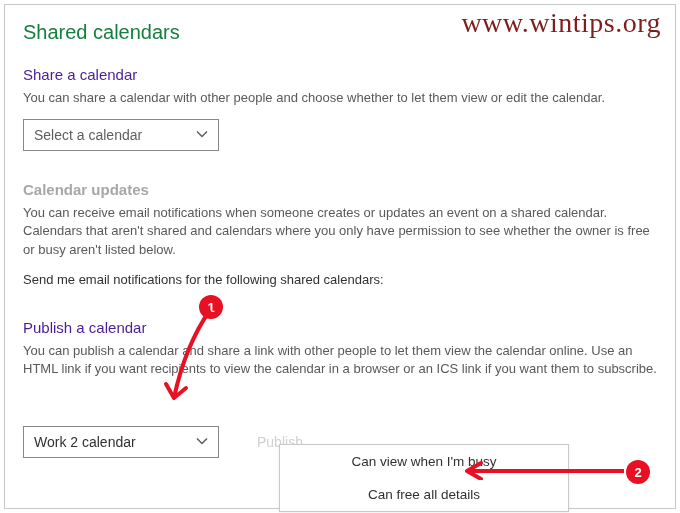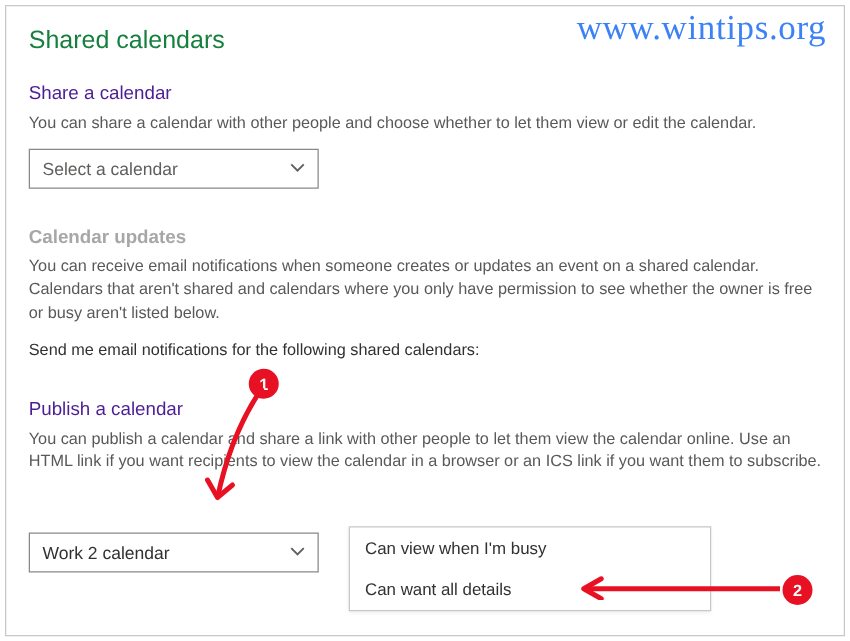--- a/index.html
+++ b/index.html
@@ -9,36 +9,36 @@
       background: #fff; position: relative; overflow: hidden;
     }
     .frame {
       position: absolute; inset: 4px;
       border: 1px solid #c8c8c8;
       padding: 16px 18px;
     }
     .watermark {
       position: absolute; top: 2px; right: 14px;
       font-family: Georgia, "Times New Roman", serif;
-      font-size: 28px; color: #3b82f6; letter-spacing: .5px;
+      font-size: 28px; color: #7f1d1d; letter-spacing: .5px;
       pointer-events: none; user-select: none;
     }
     h1 { font-size: 20px; font-weight: 400; color: #15803d; margin-bottom: 22px; }
     h2 { font-size: 15px; font-weight: 400; color: #4c1d95; margin-bottom: 6px; }
     h2.muted { color: #a7a7a7; font-weight: 600; }
     p.desc { font-size: 13px; line-height: 1.4; color: #595959; margin-bottom: 12px; }
     p.desc2 { font-size: 13px; line-height: 1.4; color: #323130; margin-bottom: 12px; }
     .section { margin-bottom: 30px; }
     .dropdown {
       height: 32px; border: 1px solid #8a8886; background: #fff;
       display: inline-flex; align-items: center; justify-content: space-between;
       padding: 0 10px; font-size: 14px; color: #605e5c; cursor: pointer;
     }
     .dropdown.placeholder { color: #605e5c; }
-    .dd-select { width: 232px; gap: 36px; }
+    .dd-select { width: 196px; gap: 36px; }
     .dd-permission { width: 290px; }
     .dd-caret svg { width: 12px; height: 12px; stroke: #605e5c; fill: none; stroke-width: 1.5; }
     .row { display: flex; align-items: flex-end; gap: 24px; }
     .publish-btn {
       height: 32px; padding: 0 14px; border: none; background: transparent;
       color: #d2d0ce; font-size: 14px; cursor: default; margin-top: 36px;
     }
     .menu {
       position: absolute; width: 290px; border: 1px solid #c8c8c8;
       background: #fff; box-shadow: 0 1px 3px rgba(0,0,0,.07);
@@ -89,23 +89,23 @@
           <svg viewBox="0 0 12 12">
               <path d="M1 3.5 L6 8.5 L11 3.5"></path>
             </svg>
         </span>
       </div>
       <button class="publish-btn">Publish</button>
     </div>
   </div>
 </div>
 
-<div class="menu" style="left:279px; top:421px;">
+<div class="menu" style="left:279px; top:444px;text-align:center;">
   <div class="menu-item">Can view when I'm busy</div>
-  <div class="menu-item">Can want all details</div>
+  <div class="menu-item">Can free all details</div>
 </div>
 
 <div class="badge" style="left:199px; top:295px;">1</div>
 <svg class="arrow" style="left:160px; top:306px;" width="60" height="110" viewBox="0 0 60 110">
   <path d="M50 4 Q 25 40 14 92" fill="none" stroke="#e81123" stroke-width="4"></path>
   <path d="M14 92 L6 78 M14 92 L26 82" fill="none" stroke="#e81123" stroke-width="4" stroke-linecap="round"></path>
 </svg>
 
 <div class="badge" style="left:626px; top:460px;">2</div>
 <svg class="arrow" style="left:449px; top:460px;" width="180" height="20" viewBox="0 0 180 20">

